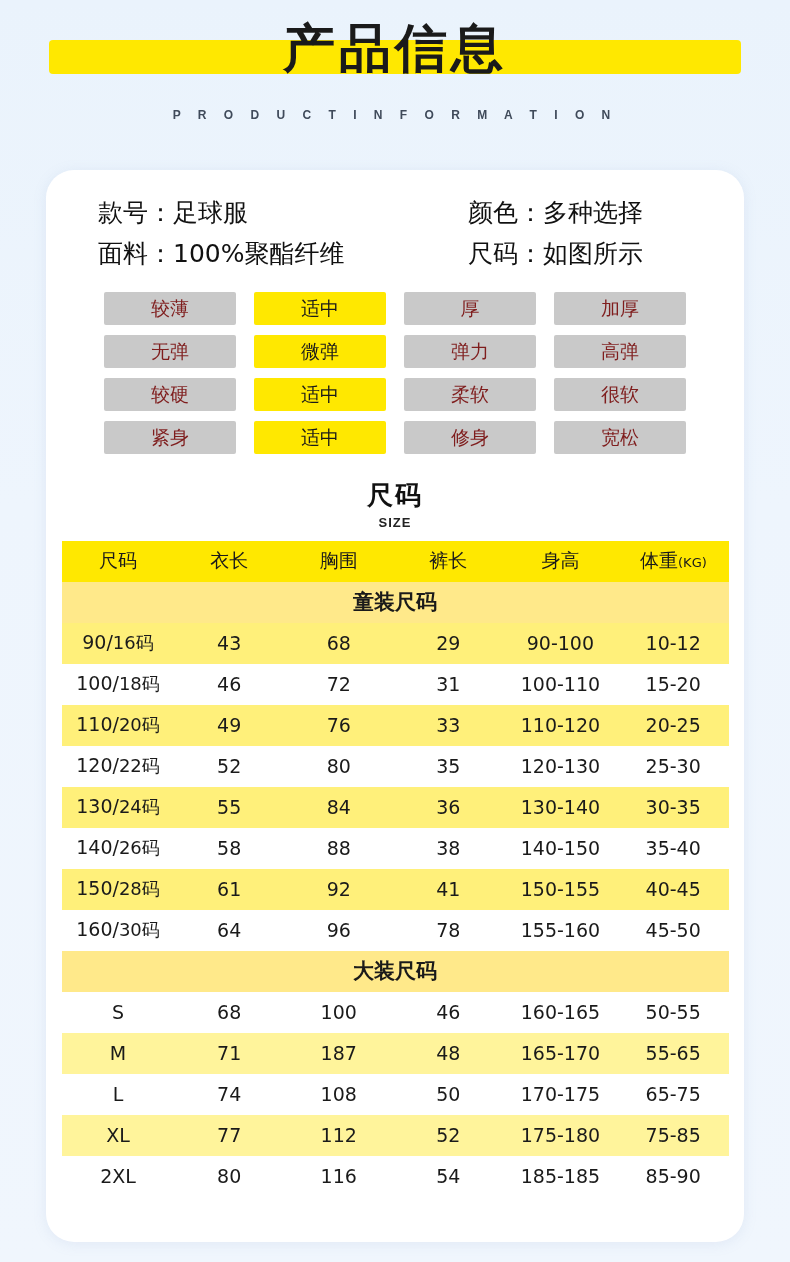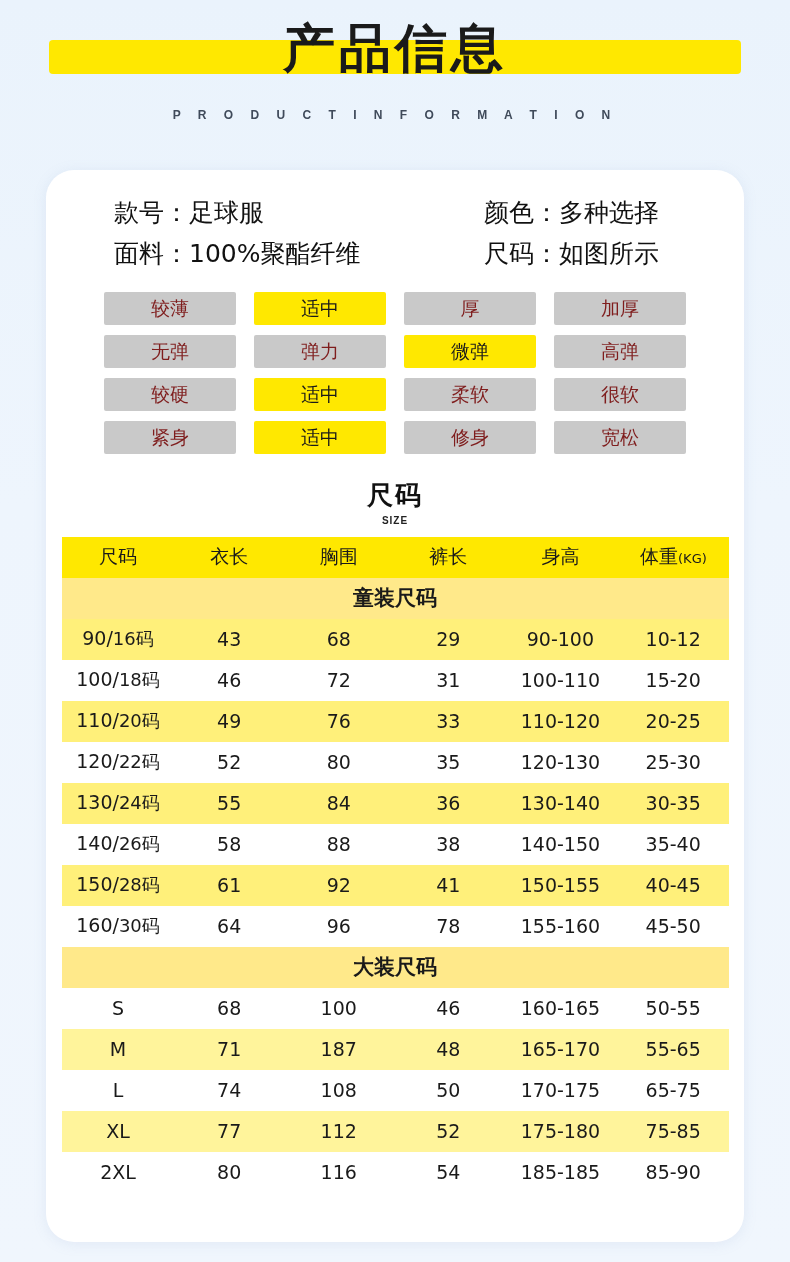--- a/index.html
+++ b/index.html
@@ -70,21 +70,21 @@
     height: 1072px;
     background: #ffffff;
     border-radius: 28px;
     box-shadow: 0 2px 14px rgba(120,150,190,0.13);
     overflow: hidden;
   }
 
   
   .specs {
     margin: 26px 0 16px 0;
-    padding: 0 68px;
+    padding: 0 52px;
   }
   .spec-row {
     display: flex;
     margin-bottom: 8px;
   }
   .spec-cell {
     font-size: 25px;
     color: #111;
     font-family: "DejaVu Sans", sans-serif;
     white-space: nowrap;
@@ -123,21 +123,21 @@
     text-align: center;
   }
   .size-heading .cn {
     font-size: 26px;
     font-weight: bold;
     color: #111;
     font-family: "DejaVu Sans", sans-serif;
     letter-spacing: 2px;
   }
   .size-heading .en {
-    font-size: 10px;
+    font-size: 13px;
     font-weight: bold;
     color: #222;
     letter-spacing: 1px;
     margin-top: 2px;
   }
 
   
   table.size-table {
     margin: 10px auto 0 auto;
     width: 668px;
@@ -215,22 +215,22 @@
 
       <div class="attr-row">
         <div class="attr-cell">较薄</div>
         <div class="attr-cell active">适中</div>
         <div class="attr-cell">厚</div>
         <div class="attr-cell">加厚</div>
       </div>
 
       <div class="attr-row">
         <div class="attr-cell">无弹</div>
+        <div class="attr-cell active">微弹</div>
         <div class="attr-cell">弹力</div>
-        <div class="attr-cell active">微弹</div>
         <div class="attr-cell">高弹</div>
       </div>
 
       <div class="attr-row">
         <div class="attr-cell">较硬</div>
         <div class="attr-cell active">适中</div>
         <div class="attr-cell">柔软</div>
         <div class="attr-cell">很软</div>
       </div>
 

